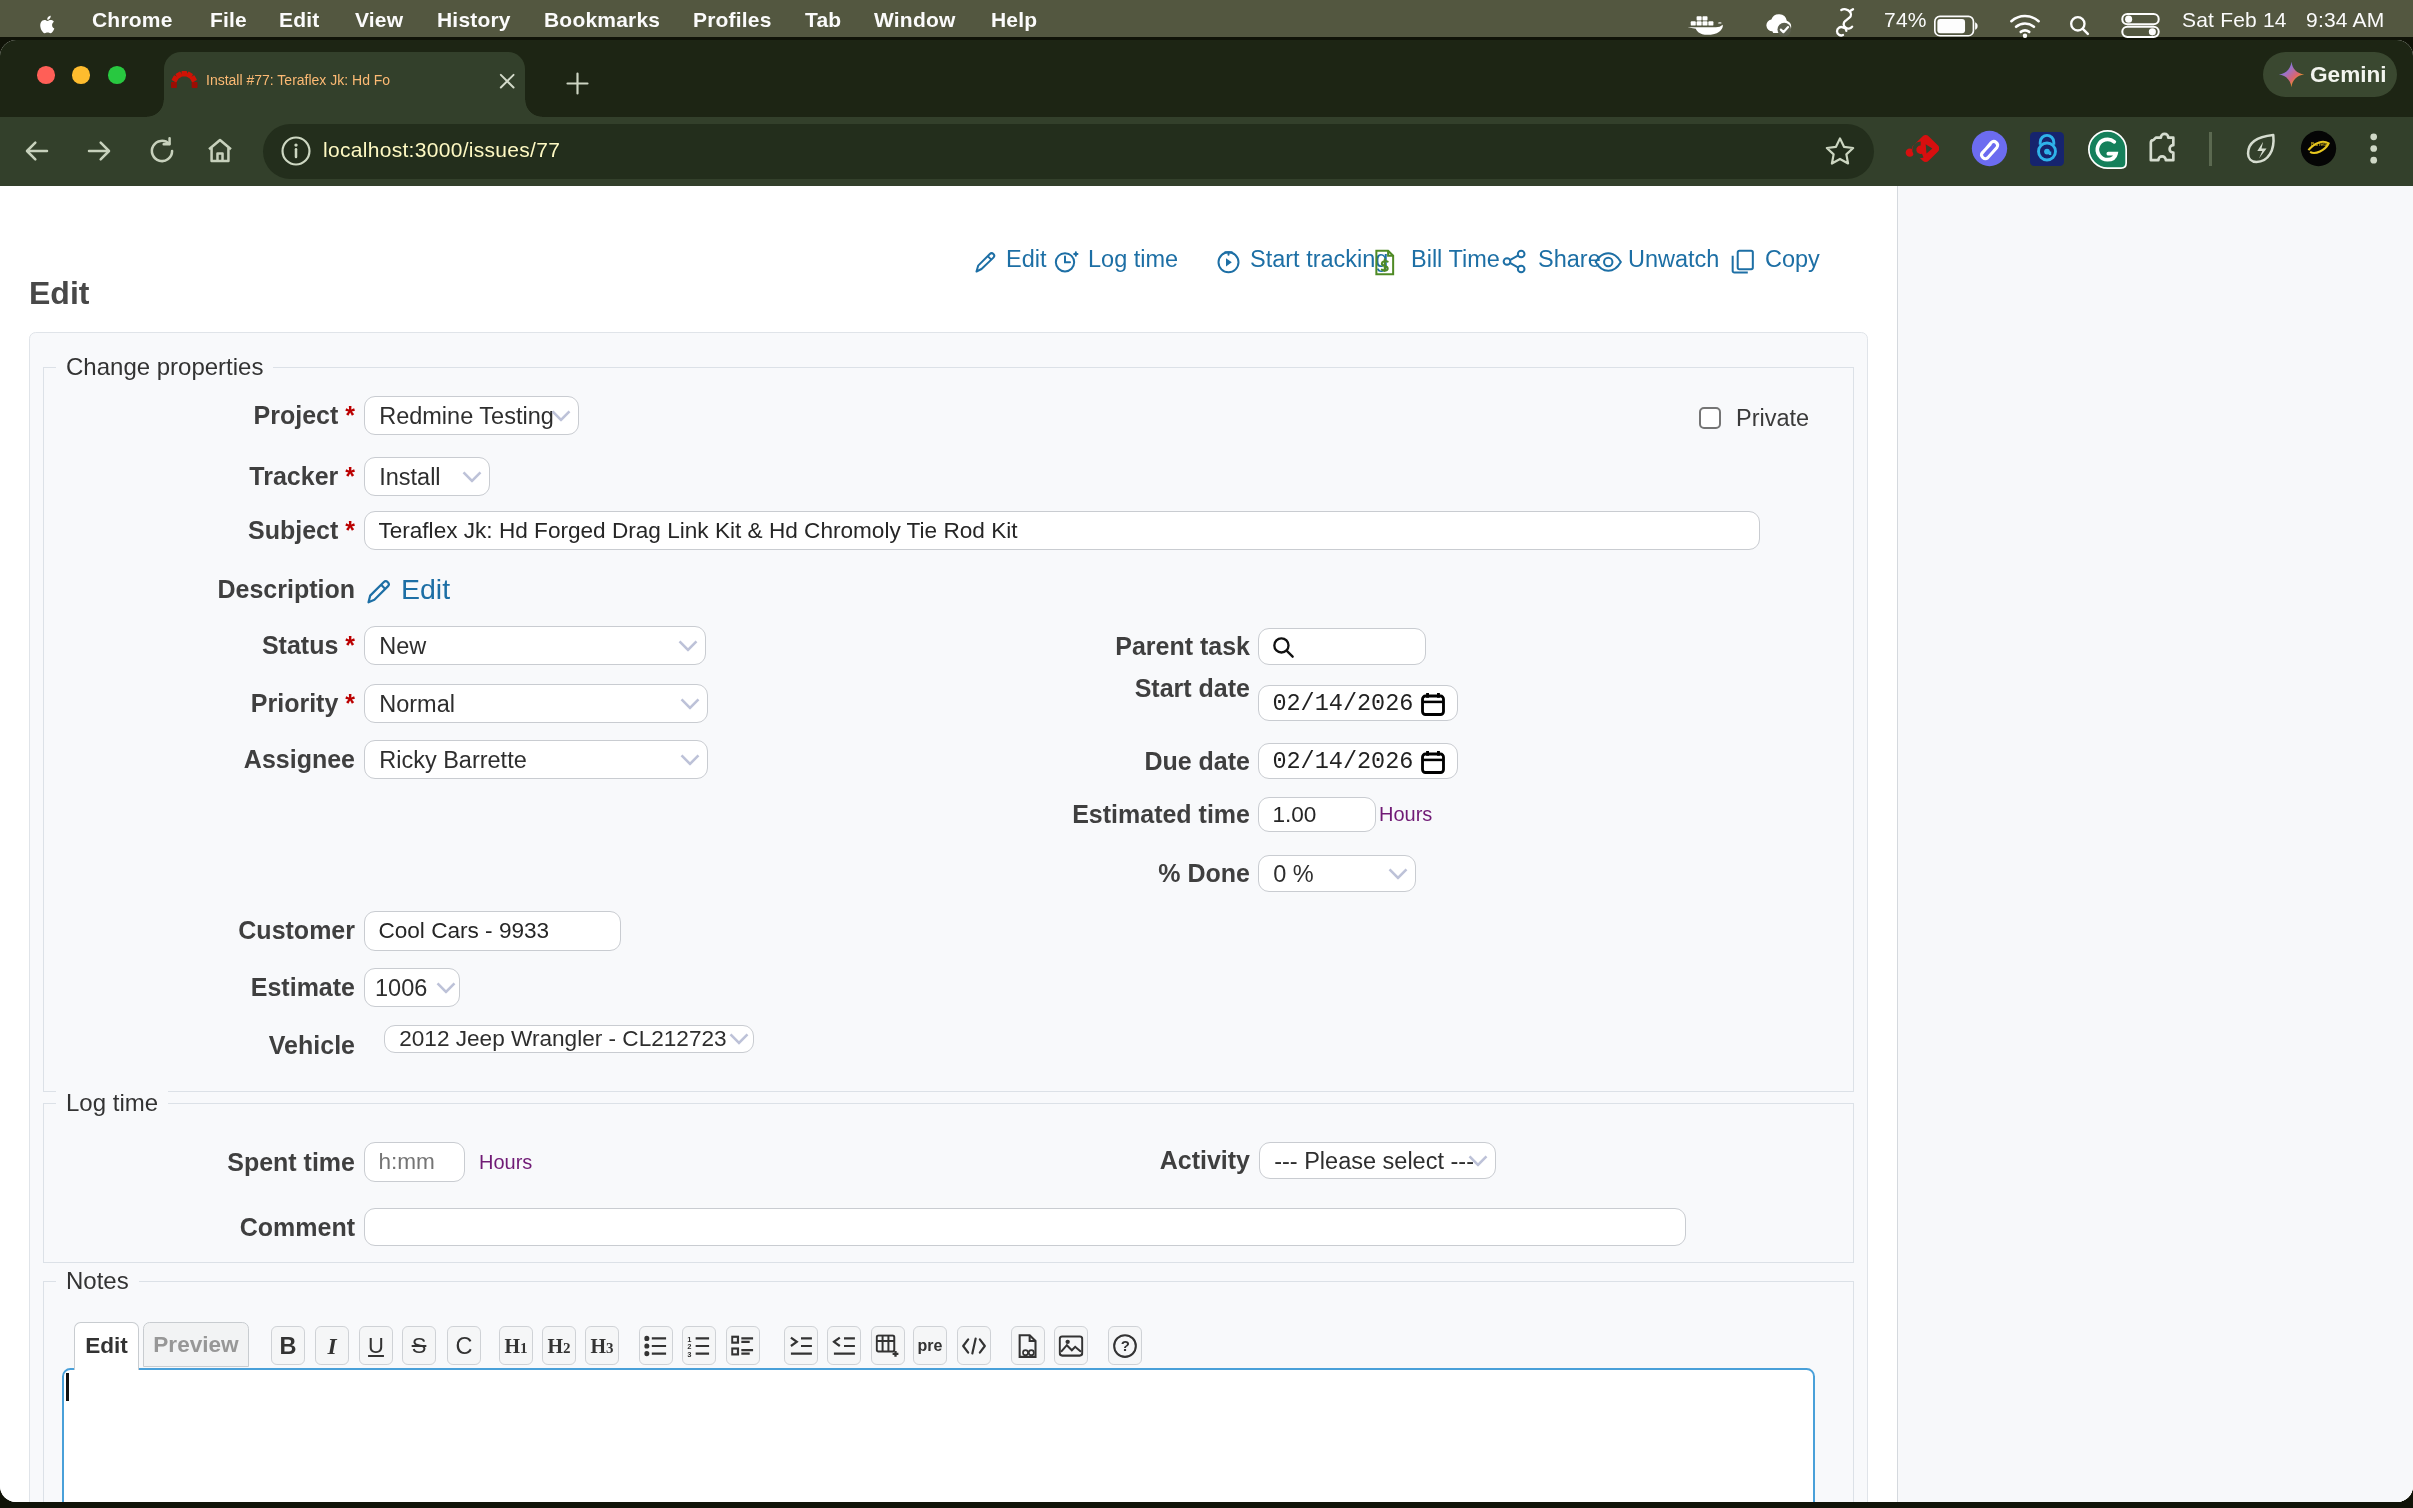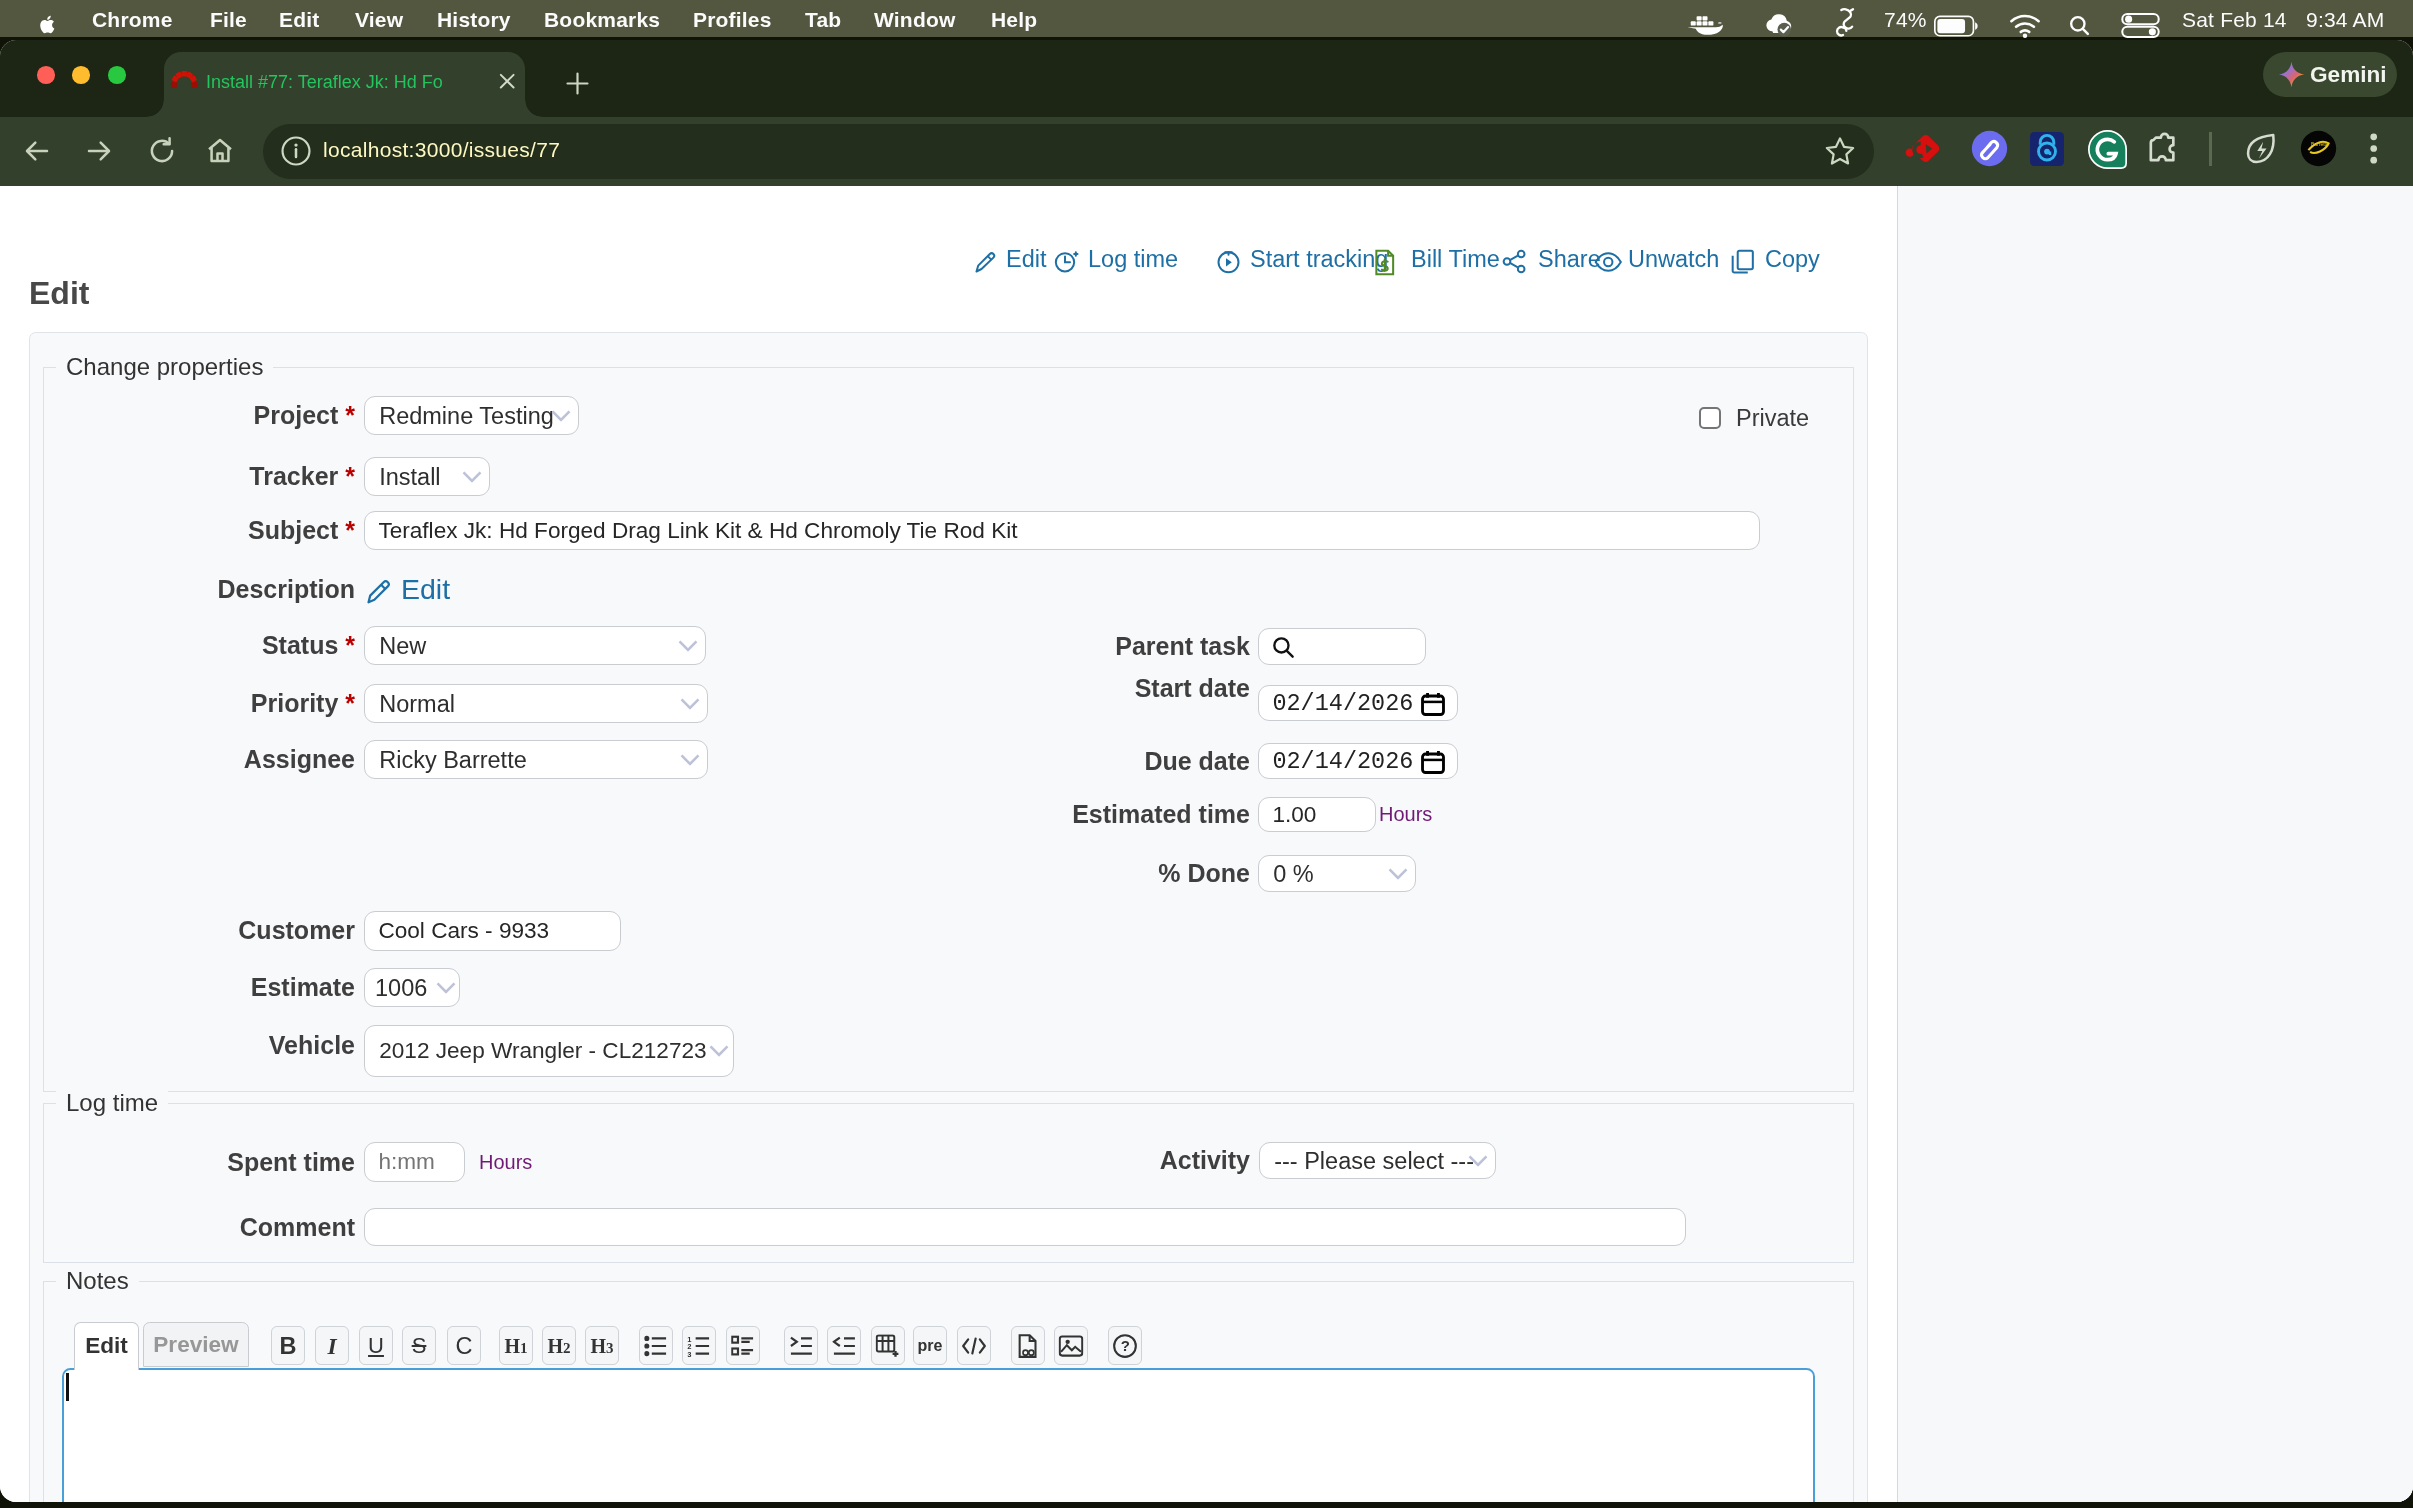--- a/index.html
+++ b/index.html
@@ -11,21 +11,21 @@
 #menubar .mi { position:absolute; top:0; height:37px; line-height:39px; font-size:21px; font-weight:600; letter-spacing:0.2px; }
 
 
 #window { position:absolute; left:0; top:40px; width:2413px; height:1462px; border-radius:16px; overflow:hidden; background:#fff; }
 #tabstrip { position:absolute; left:0; top:0; width:2413px; height:77px; background:#1d2514; }
 .tl { position:absolute; top:26px; width:17.6px; height:17.6px; border-radius:50%; }
 #tab { position:absolute; left:164px; top:11.7px; width:361px; height:65px; background:#33402b; border-radius:17px 17px 0 0; }
 #tab:before,#tab:after { content:""; position:absolute; bottom:0; width:17px; height:17px; }
 #tab:before { left:-17px; background:radial-gradient(circle at 0 0, transparent 16.3px, #33402b 17px); }
 #tab:after { right:-17px; background:radial-gradient(circle at 100% 0, transparent 16.3px, #33402b 17px); }
-#tabtitle { position:absolute; left:42px; top:20px; width:278px; font-size:18px; color:#22c55e; white-space:nowrap; overflow:hidden; -webkit-mask-image:linear-gradient(90deg,#000 85%,transparent 98%); }
+#tabtitle { position:absolute; left:42px; top:20px; width:278px; font-size:14px; color:#fdba74; white-space:nowrap; overflow:hidden; -webkit-mask-image:linear-gradient(90deg,#000 85%,transparent 98%); }
 #gembtn { position:absolute; left:2263px; top:11.7px; width:134px; height:45px; border-radius:22.6px; background:#3a4830; }
 #gembtn span { position:absolute; left:47px; top:10px; font-size:22.6px; font-weight:600; color:#f2f4ee; }
 
 #navbar { position:absolute; left:0; top:77px; width:2413px; height:69px; background:#33402b; }
 #urlpill { position:absolute; left:263px; top:6.7px; width:1611px; height:55px; border-radius:28px; background:#232e1c; }
 #urltext { position:absolute; left:60px; top:14.2px; font-size:21px; color:#fef9c3; letter-spacing:0.3px; }
 
 
 #page { position:absolute; left:0; top:146px; width:2413px; height:1316px; background:#ffffff; overflow:hidden; }
 #sidebar { position:absolute; left:1897px; top:0; width:516px; height:1316px; background:#f7f8fa; border-left:1.7px solid #d5d9de; }
@@ -386,21 +386,21 @@
 
     <div class="lbl" style="left:112px;top:782px;width:243px;line-height:39px">Estimate</div>
     <div class="ctl" style="left:364px;top:782px;width:96px;height:39px">
         <span class="tx" style="left:10px">1006</span>
       <svg class="chev" style="right:3.4px" width="20" height="12.6" viewBox="0 0 26 16">
           <path d="M2 2l11 11L24 2" fill="none" stroke="#bdc2d8" stroke-width="3.4"></path>
         </svg>
       </div>
 
     <div class="lbl" style="left:112px;top:839px;width:243px;line-height:40px">Vehicle</div>
-    <div class="ctl" style="left:364px;top:839px;width:370px;height:52px">
+    <div class="ctl" style="left:384px;top:839px;width:370px;height:28px">
         <span class="tx" style="font-size:22.6px">2012 Jeep Wrangler - CL212723</span>
       <svg class="chev" style="right:4.2px" width="20" height="12.6" viewBox="0 0 26 16">
           <path d="M2 2l11 11L24 2" fill="none" stroke="#bdc2d8" stroke-width="3.4"></path>
         </svg>
       </div>
 
     <div class="lbl" style="left:922px;top:442px;width:328px;line-height:37px">Parent task</div>
     <div class="ctl" style="left:1258px;top:442px;width:168px;height:37px">
       <svg style="position:absolute;left:11.7px;top:5.9px" width="25" height="25" viewBox="0 0 30 30">
           <circle cx="12.5" cy="12.5" r="8.5" fill="none" stroke="#111" stroke-width="2.8"></circle>

